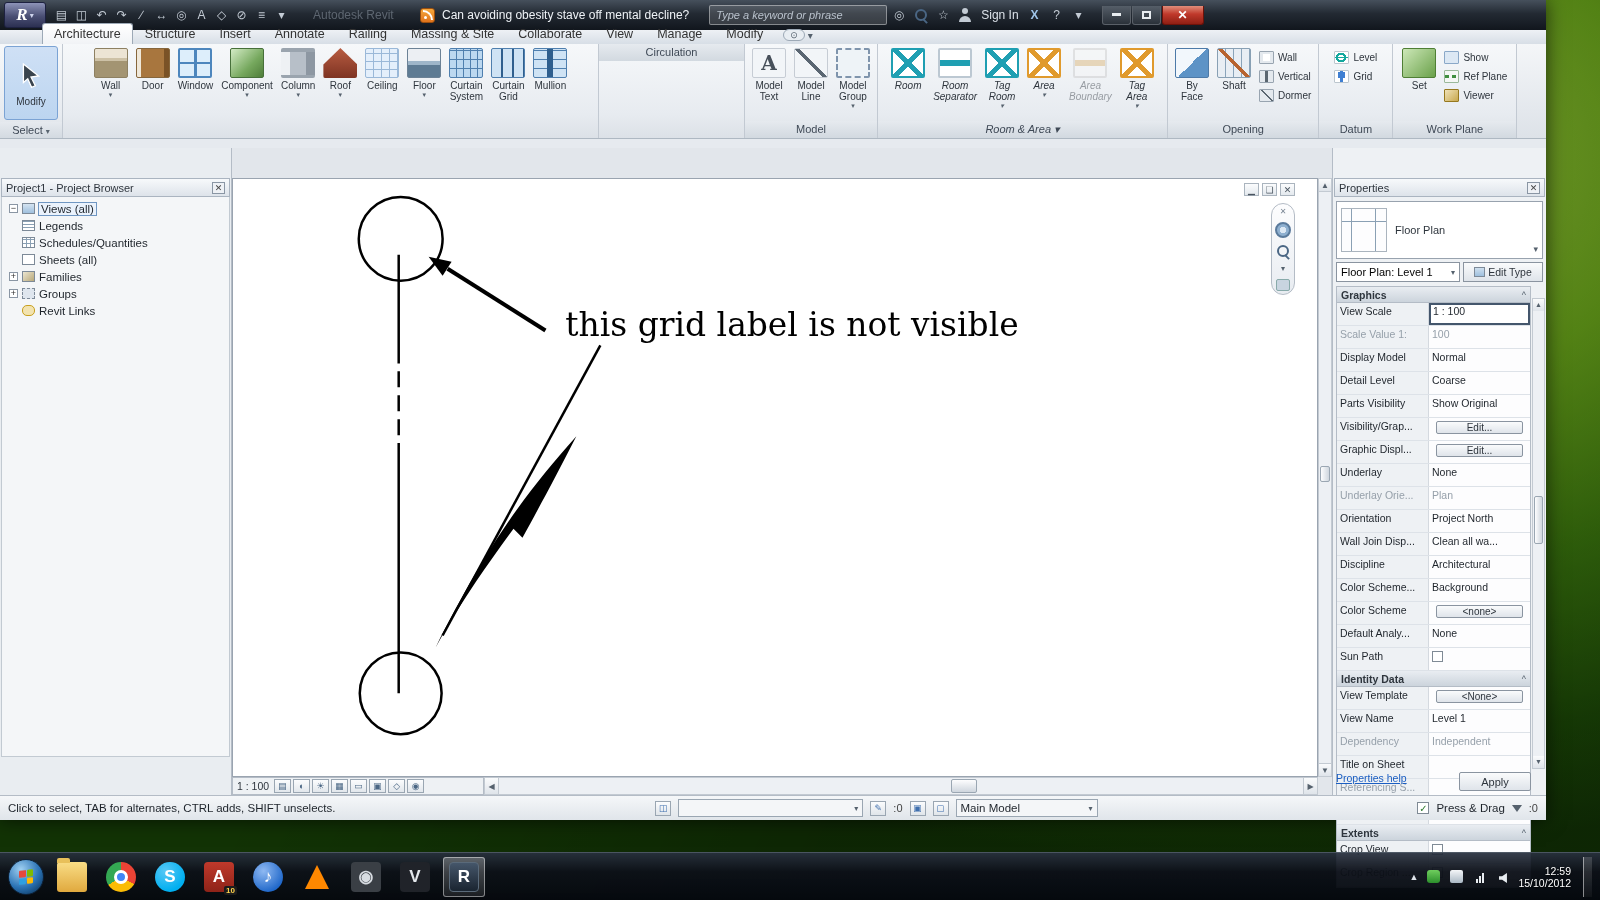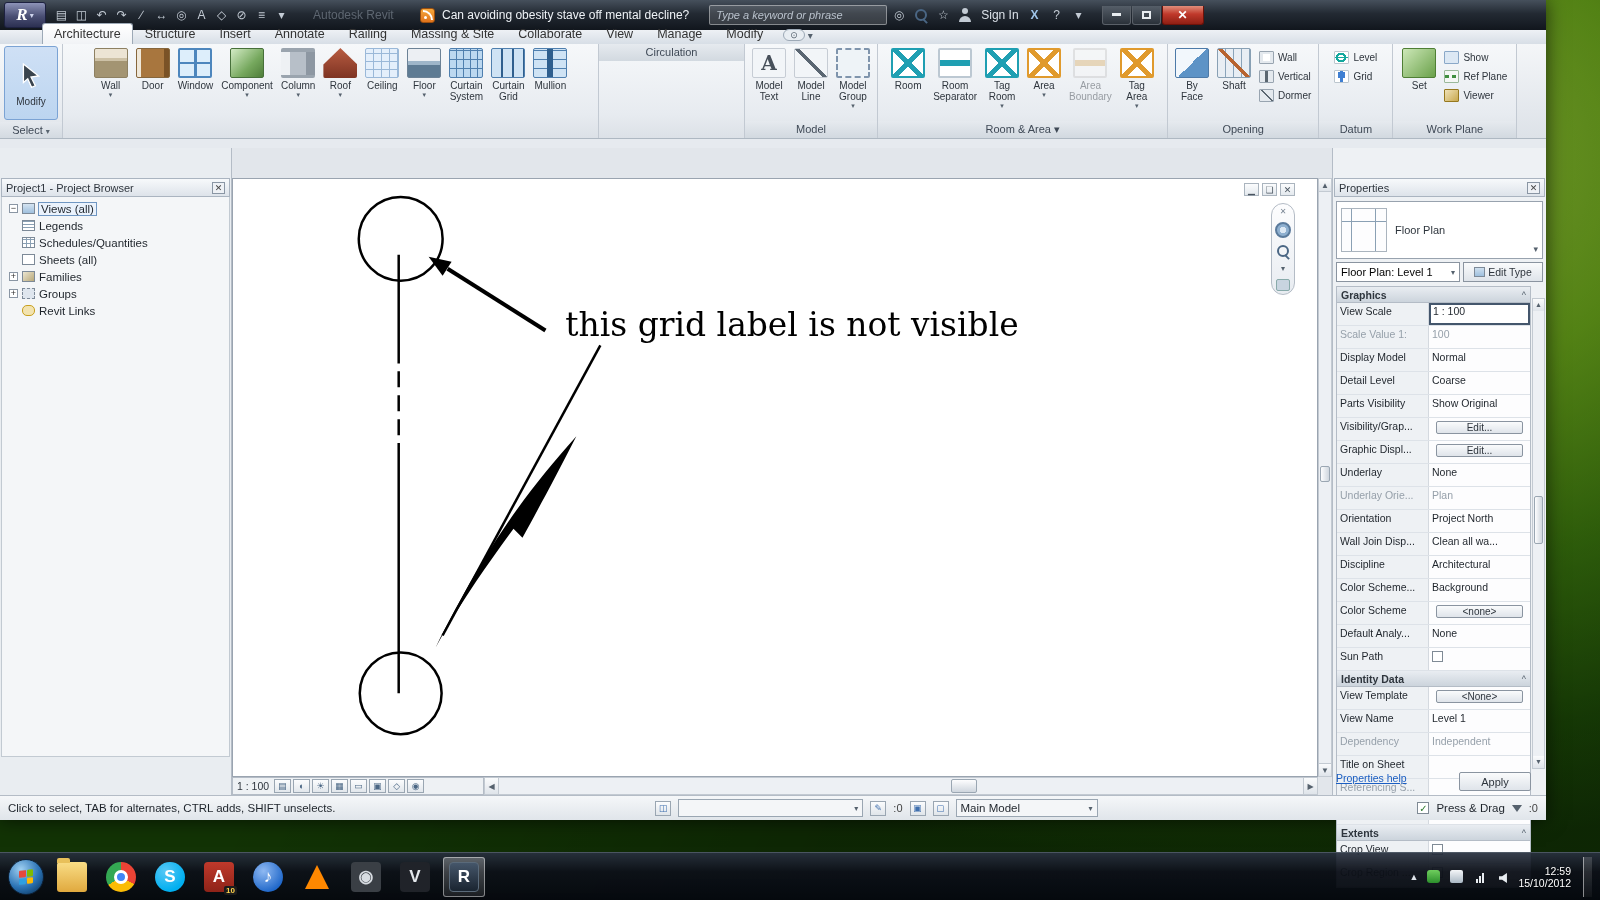--- a/index.html
+++ b/index.html
@@ -70,21 +70,21 @@
   .bigbtn .lbl { font-size:10px; line-height:11px; color:#2e353d; text-align:center; margin-top:2px; white-space:nowrap; }
   .bigbtn .dda { font-size:7px; color:#55616d; line-height:7px; }
   .bigbtn.disabled { opacity:.45; }
   .bigbtn.modify { background:linear-gradient(#dcead9 0%,#cfe0f5 0%,#bcd5f0 100%); border:1px solid #7ba3d4; width:54px; height:74px; justify-content:center; }
   .smallcol { display:flex; flex-direction:column; gap:2px; justify-content:flex-start; padding-top:3px; }
   .smallbtn { display:flex; align-items:center; gap:4px; font-size:10px; color:#2e353d; height:17px; padding:0 3px; white-space:nowrap; }
 
   [data-name="ribbon-panel-build"] { min-width:536px; }
   [data-name="ribbon-panel-circulation"] { min-width:146px; }
   [data-name="ribbon-panel-model"] { min-width:130px; }
-  [data-name="ribbon-panel-room-area"] { min-width:290px; }
+  [data-name="ribbon-panel-room-area"] { min-width:290px;font-style:italic; }
   [data-name="ribbon-panel-opening"] { min-width:144px; }
   [data-name="ribbon-panel-datum"] { min-width:74px; }
   [data-name="ribbon-panel-work-plane"] { min-width:124px; }
 
   
   .ri { width:34px; height:30px; border-radius:2px; flex:none; position:relative; }
   .ri.sm { width:15px; height:13px; border-radius:1px; }
   .ic-wall { background:linear-gradient(180deg,#ece4d4 0 32%,#cdc1a6 32% 44%,#a39472 44%); border:1px solid #8d8062; }
   .ic-door { background:linear-gradient(90deg,#efe8da 0 14%,#a8763e 14% 84%,#7a5226 84%); border:1px solid #86663c; }
   .ic-window { background:#ddeefb; border:2px solid #4d86bd;

